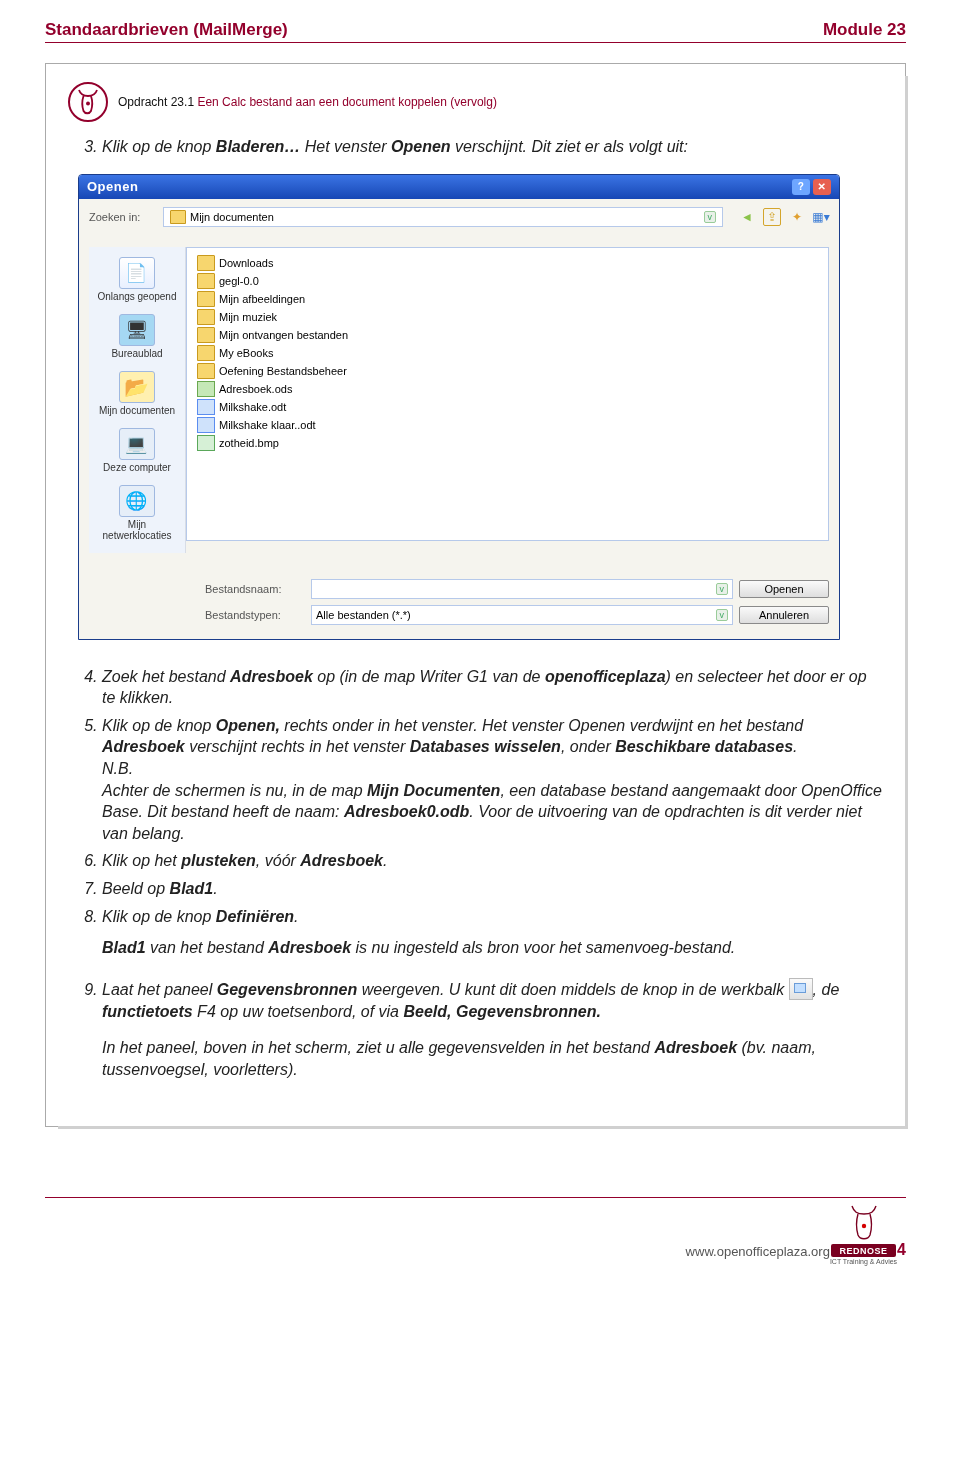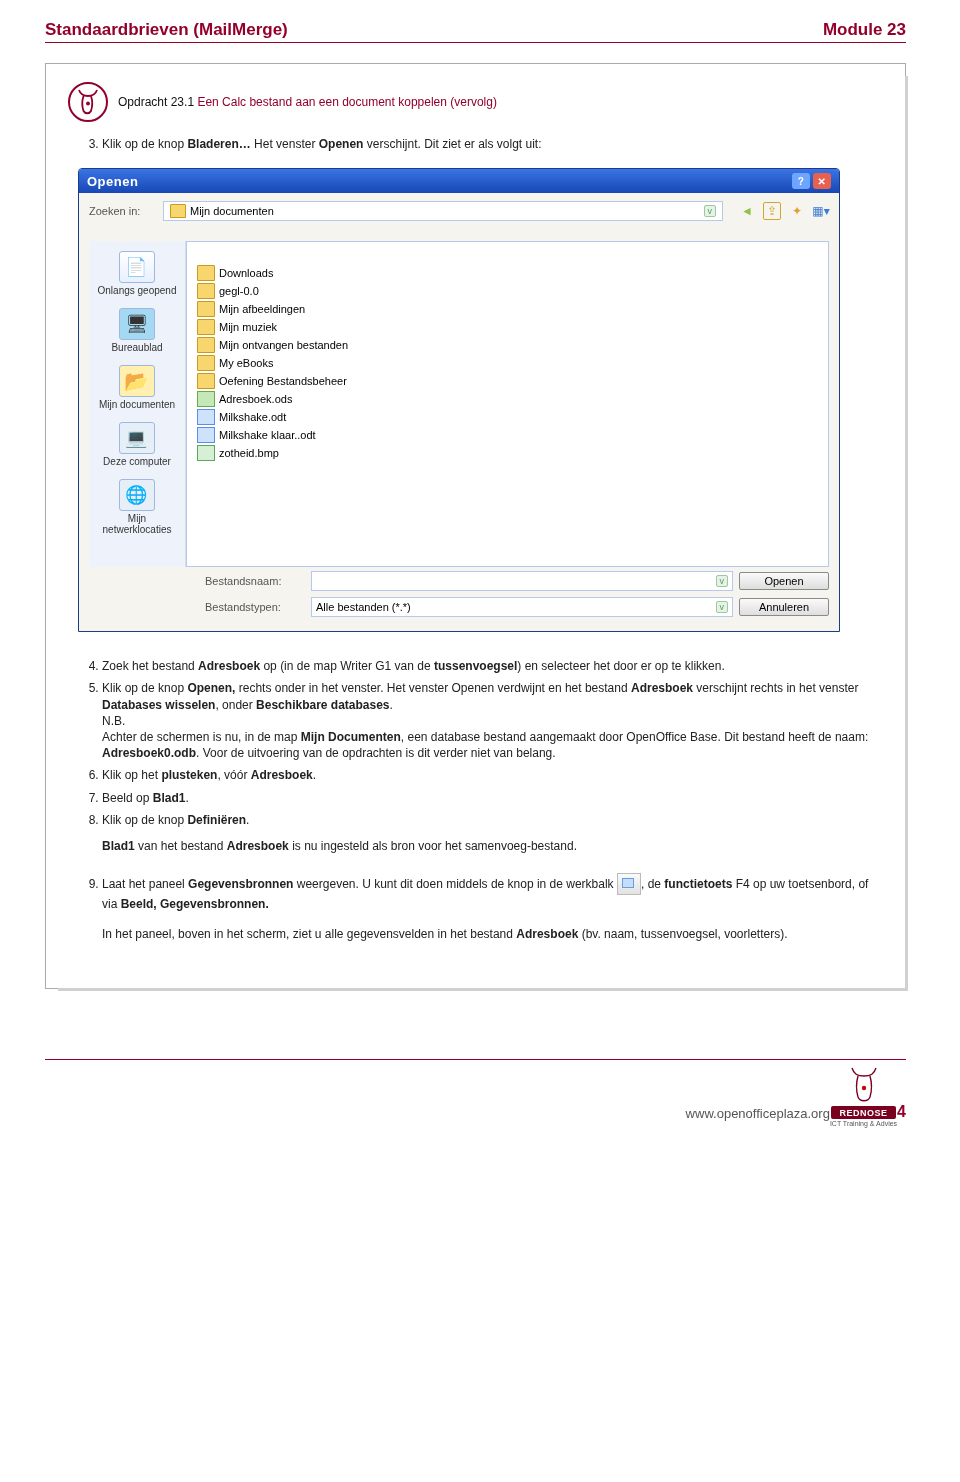--- a/index.html
+++ b/index.html
@@ -69,22 +69,23 @@
   }
   .opd-title {
     font-family: "Trebuchet MS", Arial, sans-serif;
     font-size: 12px;
     color: #93002c;
   }
   .opd-normal { color: #111; }
   ol.steps {
     margin: 0;
     padding-left: 34px;
-    font-size: 12px;
+    font-size: 16px;
     line-height: 1.35;
+    font-style: italic;
   }
   ol.steps > li {
     margin-bottom: 6px;
   }
   .bold { font-weight: bold; }
 
   .dialog {
     margin: 16px 0 26px 10px;
     width: 760px;
     font-family: Tahoma, Arial, sans-serif;
@@ -200,42 +201,42 @@
   .place.desktop .pico { background: #a5d8f3; }
   .place.mydocs .pico { background: #fff0b0; }
   .place.mydocs .pico::before { content:"📂"; font-size:20px; }
   .place.computer .pico { background: #e6eef8; }
   .place.network .pico { background: #e6eef8; }
 
   .file-pane {
     flex: 1;
     background: #fff;
     border: 1px solid #b6c9ea;
-    padding: 22px 10px;
+    padding: 6px 10px;
     height: 280px;
     overflow: hidden;
   }
   .fitem {
     display: flex;
     align-items: center;
     gap: 4px;
     padding: 1px 0;
   }
   .fi-ico {
     width: 16px;
     height: 14px;
     display: inline-block;
   }
   .fi-ico.folder { background: #f7d66e; border: 1px solid #c99a1e; border-radius: 1px 1px 0 0; }
   .fi-ico.ods { background: #c5e8b7; border: 1px solid #6aa84f; }
   .fi-ico.odt { background: #cfe2fb; border: 1px solid #5b8def; }
   .fi-ico.bmp { background: #d6f0d6; border: 1px solid #5aa75a; }
 
   .bottom-grid {
-    margin-top: 4px;
+    margin-top: 26px;
     display: grid;
     grid-template-columns: 110px 100px 1fr 90px;
     row-gap: 6px;
     column-gap: 6px;
     align-items: center;
   }
   .spacer-col { }
   .field-label { color: #555; }
   .field-input {
     background: #fff;
@@ -460,21 +461,21 @@
             <span>Alle bestanden (*.*)</span>
             <span class="chev">v</span>
           </div>
           <div class="dlg-btn">Annuleren</div>
         </div>
       </div>
     </div>
 
     <ol class="steps" start="4">
       <li>
-        <span>Zoek het bestand </span><span class="bold">Adresboek</span><span> op (in de map Writer G1 van de </span><span class="bold">tussenvoegsel</span><span>) en selecteer het door er op te klikken.</span>
+        <span>Zoek het bestand </span><span class="bold">Adresboek</span><span> op (in de map Writer G1 van de </span><span class="bold">openofficeplaza</span><span>) en selecteer het door er op te klikken.</span>
       </li>
       <li>
         <span>Klik op de knop </span><span class="bold">Openen,</span><span> rechts onder in het venster. Het venster Openen verdwijnt en het bestand  </span><span class="bold">Adresboek</span><span> verschijnt rechts in het venster </span><span class="bold">Databases wisselen</span><span>, onder </span><span class="bold">Beschikbare databases</span><span>.</span>
         <br>
         <span>N.B.</span><br>
         <span>Achter de schermen is nu, in de map </span><span class="bold">Mijn Documenten</span><span>, een database bestand aangemaakt door OpenOffice Base. Dit bestand heeft de naam: </span><span class="bold">Adresboek0.odb</span><span>. Voor de uitvoering van de opdrachten is dit verder niet van belang.</span>
       </li>
       <li>
         <span>Klik op het </span><span class="bold">plusteken</span><span>, vóór </span><span class="bold">Adresboek</span><span>.</span>
       </li>

